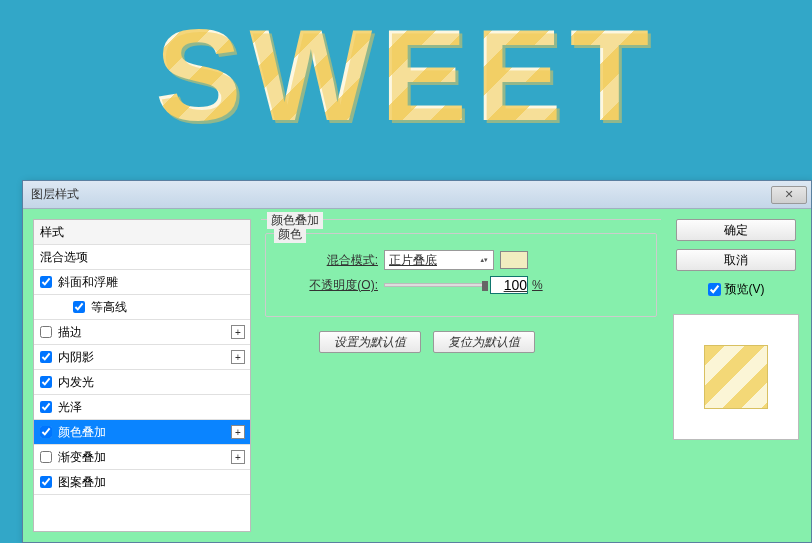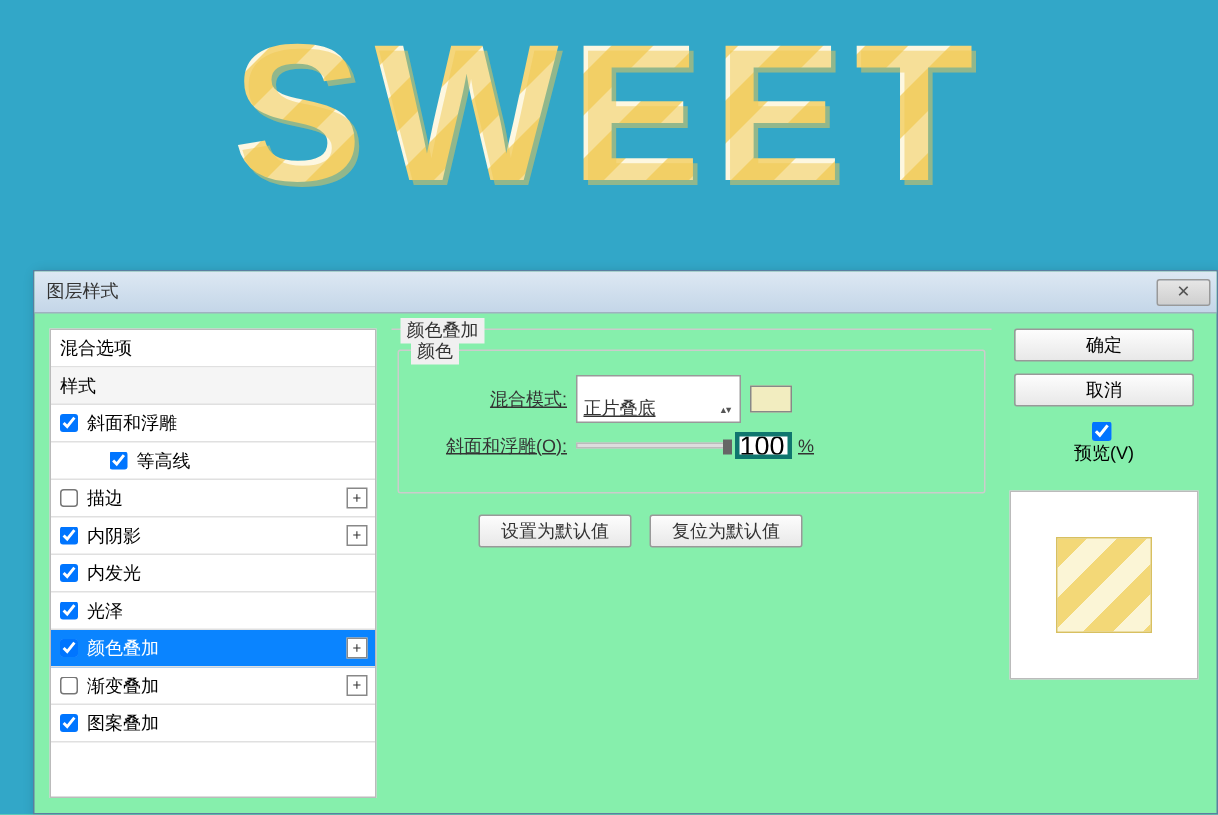--- a/index.html
+++ b/index.html
@@ -58,41 +58,41 @@
   .fieldset {
     margin: -6px 4px 0 4px; border: 1px solid #ccc; border-radius: 2px;
     padding: 10px 12px 16px 12px; position: relative; text-decoration: underline;
   }
   .fieldset-legend {
     position: absolute; top: -8px; left: 8px; background: #f0f0f0; padding: 0 4px; font-size: 12px;
   }
   .field-row { display: flex; align-items: center; margin: 6px 0; font-size: 12px; }
   .field-label { width: 100px; text-align: right; margin-right: 6px; }
   .select-box {
-    width: 110px; height: 32px; border: 1px solid #999; background: #fff;
-    display: flex; align-items: flex-end; padding: 0 4px; font-size: 12px; position: relative;
+    width: 110px; height: 20px; border: 1px solid #999; background: #fff;
+    display: flex; align-items: center; padding: 0 4px; font-size: 12px; position: relative;
   }
   .select-arrow { position:absolute; right:2px; width:14px; height:16px; display:flex; flex-direction:column; justify-content:center; align-items:center; font-size:7px; color:#555; }
   .color-swatch { width: 28px; height: 18px; border: 1px solid #888; background: #f2edc0; margin-left: 6px; }
   .slider-track { width: 100px; height: 4px; background: #ddd; border: 1px solid #bbb; position: relative; margin-right: 6px; }
   .slider-thumb { position:absolute; right:-5px; top:-3px; width:6px; height:10px; background:#666; }
-  .num-input { width: 38px; height: 18px; border: 3px solid #0f766e; font-size: 18px; text-align:left; }
+  .num-input { width: 38px; height: 18px; border: 1px solid #0f766e; font-size: 14px; text-align:right; }
   .unit { margin-left: 4px; }
-  .btn-row { display: flex; gap: 12px; margin: 14px 0 0 58px; }
+  .btn-row { display: flex; gap: 12px; margin: 14px 0 0 58px; font-style: italic; }
   .ps-button {
     height: 22px; padding: 0 14px; font-size: 12px; background: linear-gradient(#fdfdfd,#e8e8e8);
     border: 1px solid #999; border-radius: 2px; display:flex; align-items:center;
   }
   
   .right-panel { width: 130px; display: flex; flex-direction: column; gap: 8px; align-items:center; }
   .right-btn {
     width: 120px; height: 22px; font-size: 12px; background: linear-gradient(#fdfdfd,#e8e8e8);
     border: 1px solid #999; border-radius: 2px; display: flex; align-items:center; justify-content:center;
   }
-  .preview-check { display: flex; align-items: center; font-size: 12px; margin-top: 2px; flex-direction: column; }
+  .preview-check { display: flex; align-items: center; font-size: 12px; margin-top: 2px; }
   .preview-check input { margin-right: 4px; }
   .preview-box {
     width: 126px; height: 126px; border: 1px solid #bbb; background: #fff; margin-top: 8px;
     display:flex; align-items:center; justify-content:center;
   }
   .preview-swatch {
     width: 64px; height: 64px;
     background: repeating-linear-gradient(135deg, #f3d877 0 14px, #fbf5d6 14px 28px);
     border: 1px solid #d8c060;
   }
@@ -109,25 +109,25 @@
 <div class="dialog">
   <div class="titlebar">
     <span>图层样式</span>
     <div class="close-btn">
       <span>✕</span>
     </div>
   </div>
   <div class="dialog-body">
 
     <div class="styles-panel">
+      <div class="style-row header">
+        <span>样式</span>
+      </div>
       <div class="style-row">
         <span>混合选项</span>
-      </div>
-      <div class="style-row header">
-        <span>样式</span>
       </div>
       <div id="styles-items">
           <div class="style-row">
             <input type="checkbox" checked="" style="">
             <span>斜面和浮雕</span>
           </div>
           <div class="style-row sub">
             <input type="checkbox" checked="" style="">
             <span>等高线</span>
           </div>
@@ -172,21 +172,21 @@
         <span class="fieldset-legend">颜色</span>
         <div class="field-row">
           <span class="field-label">混合模式:</span>
           <div class="select-box">
             <span>正片叠底</span>
             <span class="select-arrow">▴▾</span>
           </div>
           <div class="color-swatch"></div>
         </div>
         <div class="field-row">
-          <span class="field-label">斜面和浮雕(O):</span>
+          <span class="field-label">不透明度(O):</span>
           <div class="slider-track">
             <div class="slider-thumb"></div>
           </div>
           <input class="num-input" value="100" style="">
           <span class="unit">%</span>
         </div>
       </div>
       <div class="btn-row">
         <div class="ps-button">
           <span>设置为默认值</span>

